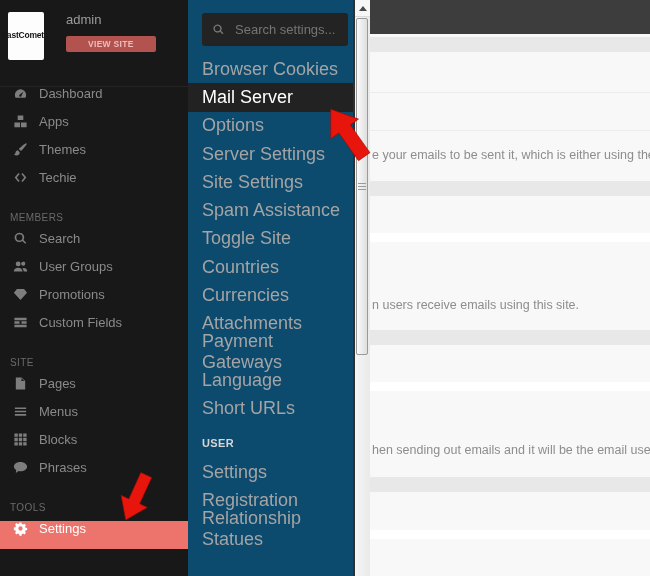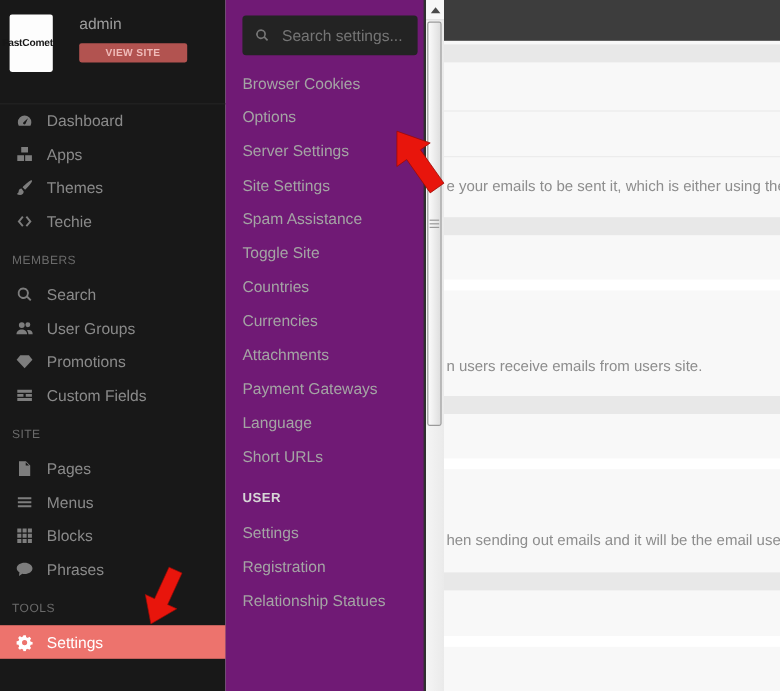--- a/index.html
+++ b/index.html
@@ -11,37 +11,37 @@
   
   .sidebar{position:absolute;left:0;top:0;width:188px;height:576px;background:#181818;z-index:1;}
   .userblock{position:absolute;left:0;top:0;width:100%;height:86px;border-bottom:1px solid #242424;}
   .logo-box{position:absolute;left:8px;top:12px;width:36px;height:48px;background:#fdfdfd;border-radius:2px;
     display:flex;flex-direction:row;align-items:center;justify-content:flex-end;padding-bottom:3px;box-sizing:border-box;}
   .logo-text{font-size:8.5px;font-weight:bold;color:#161616;letter-spacing:-.2px;}
   .username{position:absolute;left:66px;top:12px;font-size:13px;color:#9c9c9c;}
   .view-site{position:absolute;left:66px;top:36px;background:#b25350;color:#f0bbb9;
     font-size:8.5px;font-weight:bold;padding:3px 22px;border-radius:2px;letter-spacing:.3px;border:none;cursor:pointer;}
   .side-nav{position:absolute;top:86px;left:0;right:0;}
-  .s-item{height:28px;display:flex;align-items:center;padding-left:13px;gap:11px;font-size:13px;color:#8a8a8a;cursor:pointer;}
+  .s-item{height:28px;display:flex;align-items:flex-start;padding-left:13px;gap:11px;font-size:13px;color:#8a8a8a;cursor:pointer;}
   .s-item svg{flex:0 0 15px;fill:#7d7d7d;}
   .s-item.active{background:#ed736d;color:#fff;}
   .s-item.active svg{fill:#fff;}
   .s-header{height:33px;display:flex;align-items:flex-end;padding-left:10px;padding-bottom:8px;box-sizing:border-box;
     font-size:10px;font-weight:normal;color:#6a6a6a;letter-spacing:.4px;}
   
-  .flyout{position:absolute;left:188px;top:0;width:167px;height:576px;background:#701a75;
+  .flyout{position:absolute;left:188px;top:0;width:167px;height:576px;background:#0c4a6e;
     border-right:2px solid #303030;box-sizing:border-box;z-index:2;}
   .search-box{position:absolute;left:14px;top:13px;width:146px;height:33px;background:#232323;border-radius:3px;
     display:flex;align-items:center;padding:0 10px;gap:8px;box-sizing:border-box;}
   .search-box svg{flex:0 0 13px;fill:#777;}
   .search-box input{background:transparent;border:none;outline:none;color:#ccc;font-size:13px;width:100%;
     font-family:"Liberation Sans",sans-serif;}
   .search-box input::placeholder{color:#757575;}
   .f-list{position:absolute;top:55px;left:0;right:0;}
-  .f-item{height:28.3px;display:flex;align-items:center;padding-left:14px;font-size:13px;color:#a4a4a4;cursor:pointer;}
+  .f-item{height:28.3px;display:flex;align-items:center;padding-left:14px;font-size:18px;color:#a4a4a4;cursor:pointer;}
   .f-item.active{background:#222;color:#fff;}
   .f-header{height:35px;display:flex;align-items:flex-end;padding-left:14px;padding-bottom:9px;box-sizing:border-box;
     font-size:11px;font-weight:bold;color:#d6d6d6;letter-spacing:.4px;}
   
   .vscrollbar{position:absolute;left:355px;top:0;width:15px;height:576px;
     background:linear-gradient(to right,#f5f5f5,#eaeaea);z-index:3;}
   .sb-btn{position:absolute;left:0;top:0;width:15px;height:17px;background:#f7f7f7;border-bottom:1px solid #dcdcdc;
     display:flex;align-items:center;justify-content:center;cursor:pointer;box-sizing:border-box;}
   .up-tri{width:0;height:0;border-left:4px solid transparent;border-right:4px solid transparent;border-bottom:5px solid #4a4a4a;}
   .sb-thumb{position:absolute;left:1px;top:18px;width:12px;height:337px;box-sizing:border-box;
@@ -166,20 +166,21 @@
 
 <div class="flyout">
   <div class="search-box">
     <svg width="13" height="13" viewBox="0 0 16 16">
         <path d="M6.8 1.8a5 5 0 1 0 3.1 8.9l3 3 1.2-1.2-3-3a5 5 0 0 0-4.3-7.7zm0 1.7a3.3 3.3 0 1 1 0 6.6 3.3 3.3 0 0 1 0-6.6z"></path>
       </svg>
     <input type="text" value="" placeholder="Search settings..." style="">
   </div>
   <div class="f-list">
     <div class="f-item">Browser Cookies</div>
+    <div class="f-item active">Mail Server</div>
     <div class="f-item">Options</div>
     <div class="f-item">Server Settings</div>
     <div class="f-item">Site Settings</div>
     <div class="f-item">Spam Assistance</div>
     <div class="f-item">Toggle Site</div>
     <div class="f-item">Countries</div>
     <div class="f-item">Currencies</div>
     <div class="f-item">Attachments</div>
     <div class="f-item">Payment Gateways</div>
     <div class="f-item">Language</div>
@@ -205,21 +206,21 @@
 </div>
 
 <div class="main">
   <div class="topbar"></div>
   <div class="band" style="top:37px"></div>
   <div class="hline" style="top:92px"></div>
   <div class="hline" style="top:130px"></div>
   <div class="desc" style="top:148px">e your emails to be sent it, which is either using the defa</div>
   <div class="band" style="top:181px"></div>
   <div class="gap" style="top:233px"></div>
-  <div class="desc" style="top:298px">n users receive emails from users site.</div>
+  <div class="desc" style="top:298px">n users receive emails using this site.</div>
   <div class="band" style="top:330px"></div>
   <div class="gap" style="top:382px"></div>
   <div class="desc" style="top:443px">hen sending out emails and it will be the email users wi</div>
   <div class="band" style="top:477px"></div>
   <div class="gap" style="top:530px"></div>
 </div>
 
 <svg class="overlay" viewBox="0 0 650 576">
   <g transform="translate(347.5,133) rotate(-35.2)">
     <polygon points="0,-29 17,-5 7,-5 7,29 -7,29 -7,-5 -17,-5" fill="#e8150c" stroke="#9c0a05" stroke-width="0.6"></polygon>

